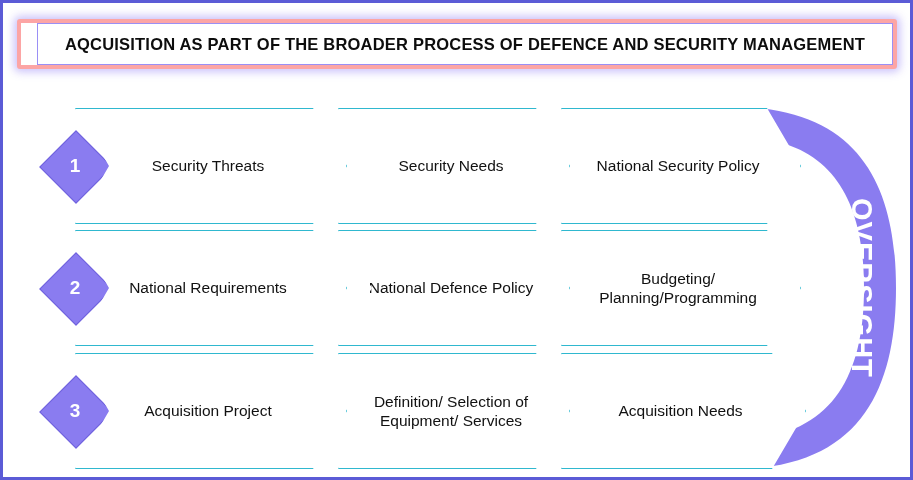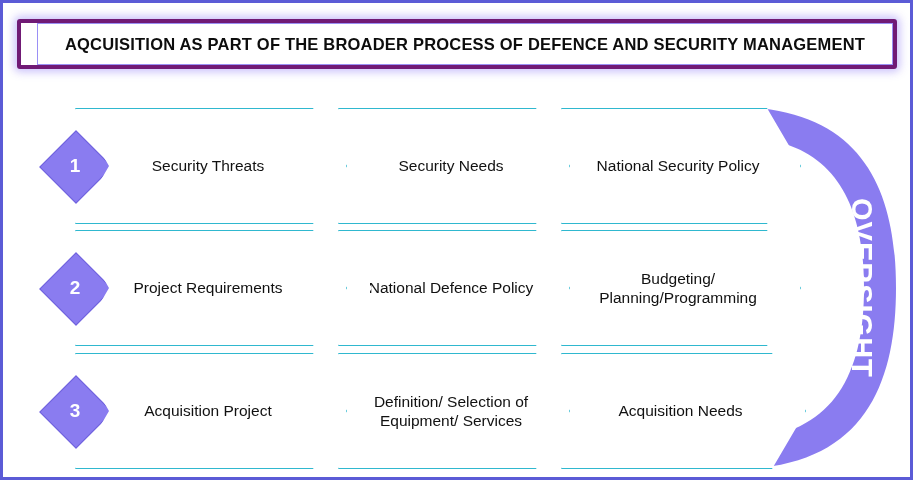--- a/index.html
+++ b/index.html
@@ -23,21 +23,21 @@
   }
 
   
   #title-wrap {
     position: absolute;
     left: 14px;
     top: 16px;
     width: 880px;
     height: 50px;
     box-sizing: border-box;
-    border: 4px solid #701a75;
+    border: 4px solid #fca5a5;
     border-radius: 3px;
     background: #ffffff;
     box-shadow: 0 0 8px 3px rgba(140,120,245,0.45);
     display: flex;
     align-items: center;
     justify-content: center;
     padding-left: 16px;
   }
   #title-inner {
     box-sizing: border-box;
@@ -192,21 +192,21 @@
       <div class="txt">Security Needs</div>
     </div>
   </div>
 
   <div class="row" id="row-2">
     <div class="diamond">
       <div class="shape"></div>
       <div class="num">2</div>
     </div>
     <div class="chev c1">
-      <div class="txt">Project  Requirements</div>
+      <div class="txt">National  Requirements</div>
     </div>
     <div class="chev c3">
       <div class="txt">Budgeting/ Planning/Programming</div>
     </div>
     <div class="chev c2">
       <div class="txt">National Defence Policy</div>
     </div>
   </div>
 
   <div class="row" id="row-3">

